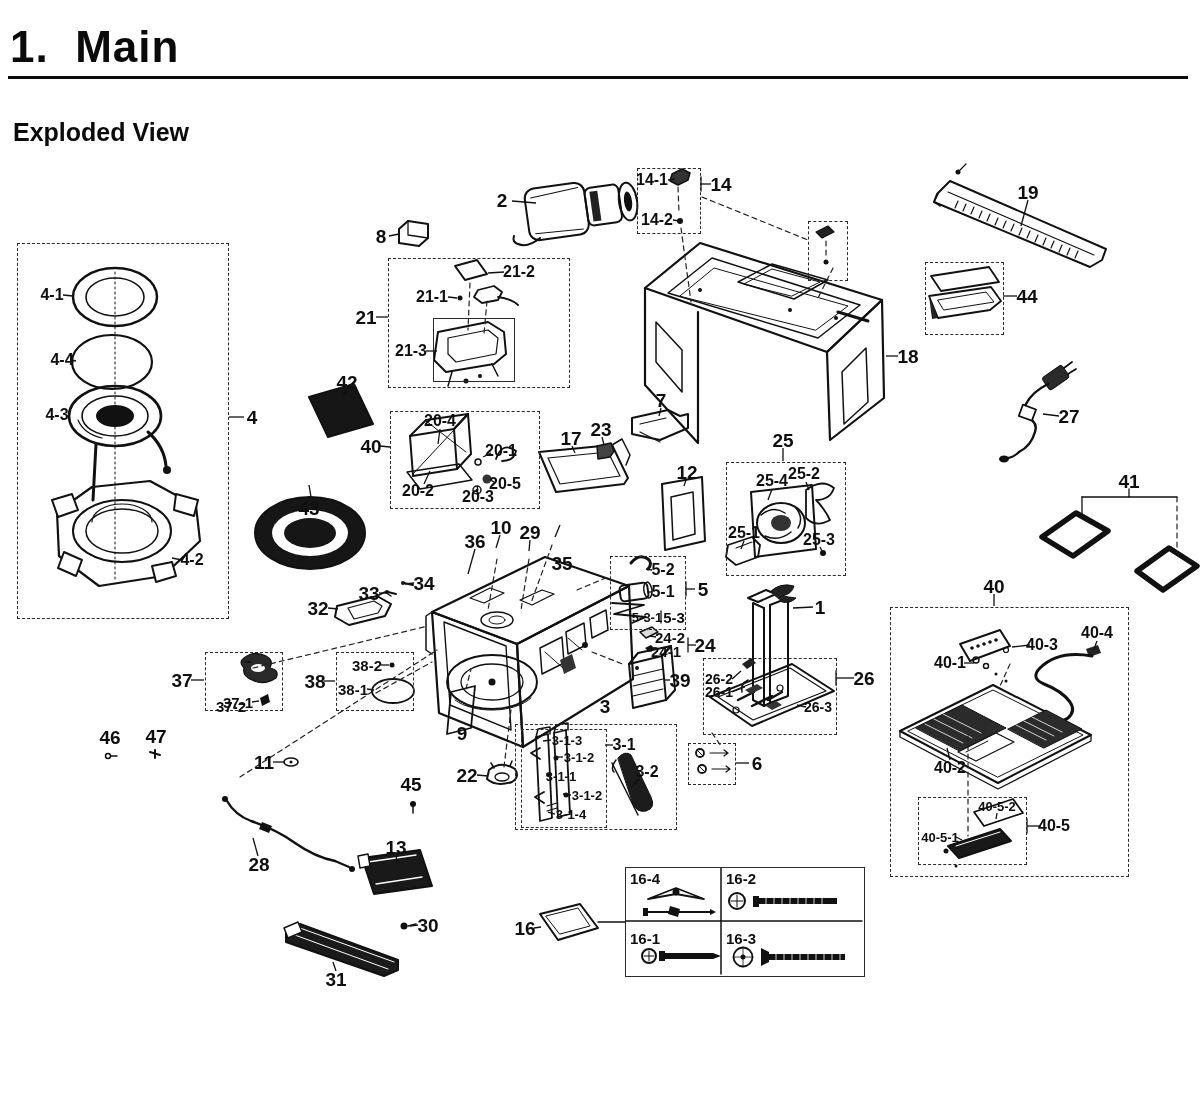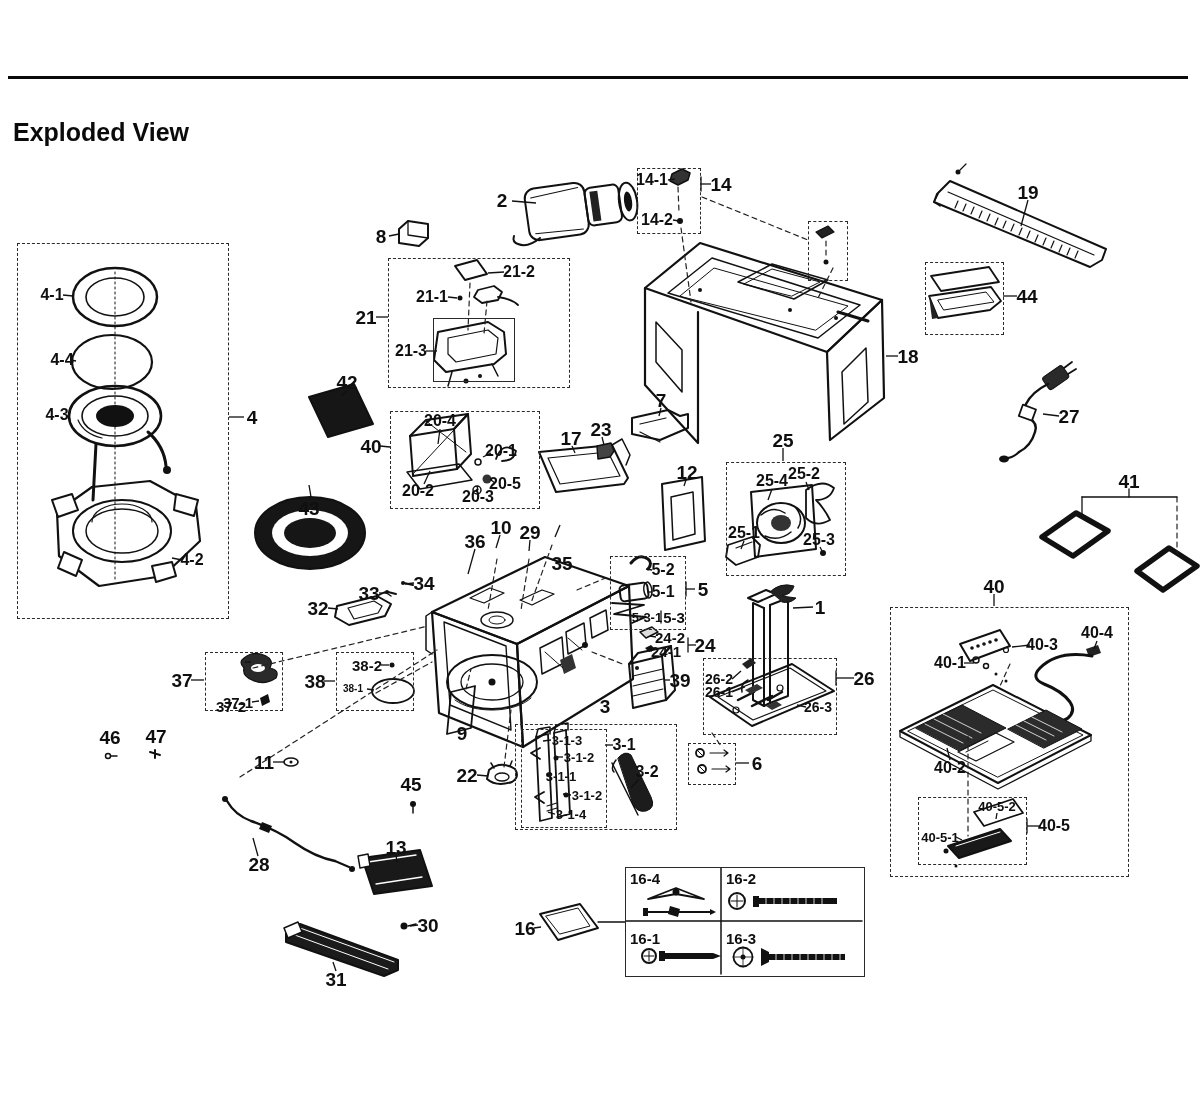--- a/index.html
+++ b/index.html
@@ -12,20 +12,21 @@
   .callout{position:absolute;transform:translate(-50%,-50%);font-weight:bold;color:#0f0f0f;
            white-space:nowrap;line-height:1;}
   .gbox{position:absolute;border:1.6px dashed #2a2a2a;}
   .gbox.solid{border:1.5px solid #2a2a2a;}
   svg{position:absolute;left:0;top:0;}
 </style>
 </head>
 <body>
 
 <div id="stage">
+  <div class="page-title">1.  Main</div>
   <div class="title-rule"></div>
   <div class="page-subtitle">Exploded View</div>
 
   <svg id="art" width="1200" height="1111" viewBox="0 0 1200 1111" fill="none" stroke="#111" stroke-width="2" stroke-linejoin="round" stroke-linecap="round">
 
     <g>
       <path d="M115,272 V580" stroke-width="1" stroke-dasharray="2,3"></path>
       <ellipse cx="115" cy="297" rx="42" ry="29" stroke-width="2.5"></ellipse>
       <ellipse cx="115" cy="297" rx="29" ry="19" stroke-width="1.6"></ellipse>
       <ellipse cx="112" cy="362" rx="40" ry="27" stroke-width="2.2"></ellipse>
@@ -590,21 +591,21 @@
     <span class="callout" style="left: 680px; top: 680px; font-size: 19px;">39</span>
     <span class="callout" style="left: 719px; top: 679px; font-size: 14px;">26-2</span>
     <span class="callout" style="left: 719px; top: 692px; font-size: 14px;">26-1</span>
     <span class="callout" style="left: 818px; top: 707px; font-size: 14px;">26-3</span>
     <span class="callout" style="left: 864px; top: 678px; font-size: 19px;">26</span>
     <span class="callout" style="left: 757px; top: 763px; font-size: 19px;">6</span>
     <span class="callout" style="left: 231px; top: 662px; font-size: 15px; margin-top: 44px;">37-2</span>
     <span class="callout" style="left: 238px; top: 702px; font-size: 15px;">37-1</span>
     <span class="callout" style="left: 182px; top: 680px; font-size: 19px;">37</span>
     <span class="callout" style="left: 367px; top: 665px; font-size: 15px;">38-2</span>
-    <span class="callout" style="left: 353px; top: 689px; font-size: 10px;">38-1</span>
+    <span class="callout" style="left: 353px; top: 689px; font-size: 15px;">38-1</span>
     <span class="callout" style="left: 315px; top: 681px; font-size: 19px;">38</span>
     <span class="callout" style="left: 110px; top: 737px; font-size: 19px;">46</span>
     <span class="callout" style="left: 156px; top: 736px; font-size: 19px;">47</span>
     <span class="callout" style="left: 264px; top: 762px; font-size: 19px;">11</span>
     <span class="callout" style="left: 411px; top: 784px; font-size: 19px;">45</span>
     <span class="callout" style="left: 462px; top: 733px; font-size: 19px;">9</span>
     <span class="callout" style="left: 467px; top: 775px; font-size: 19px;">22</span>
     <span class="callout" style="left: 605px; top: 706px; font-size: 19px;">3</span>
     <span class="callout" style="left: 567px; top: 740px; font-size: 13px; text-align: right;">3-1-3</span>
     <span class="callout" style="left: 579px; top: 757px; font-size: 13px;">3-1-2</span>

